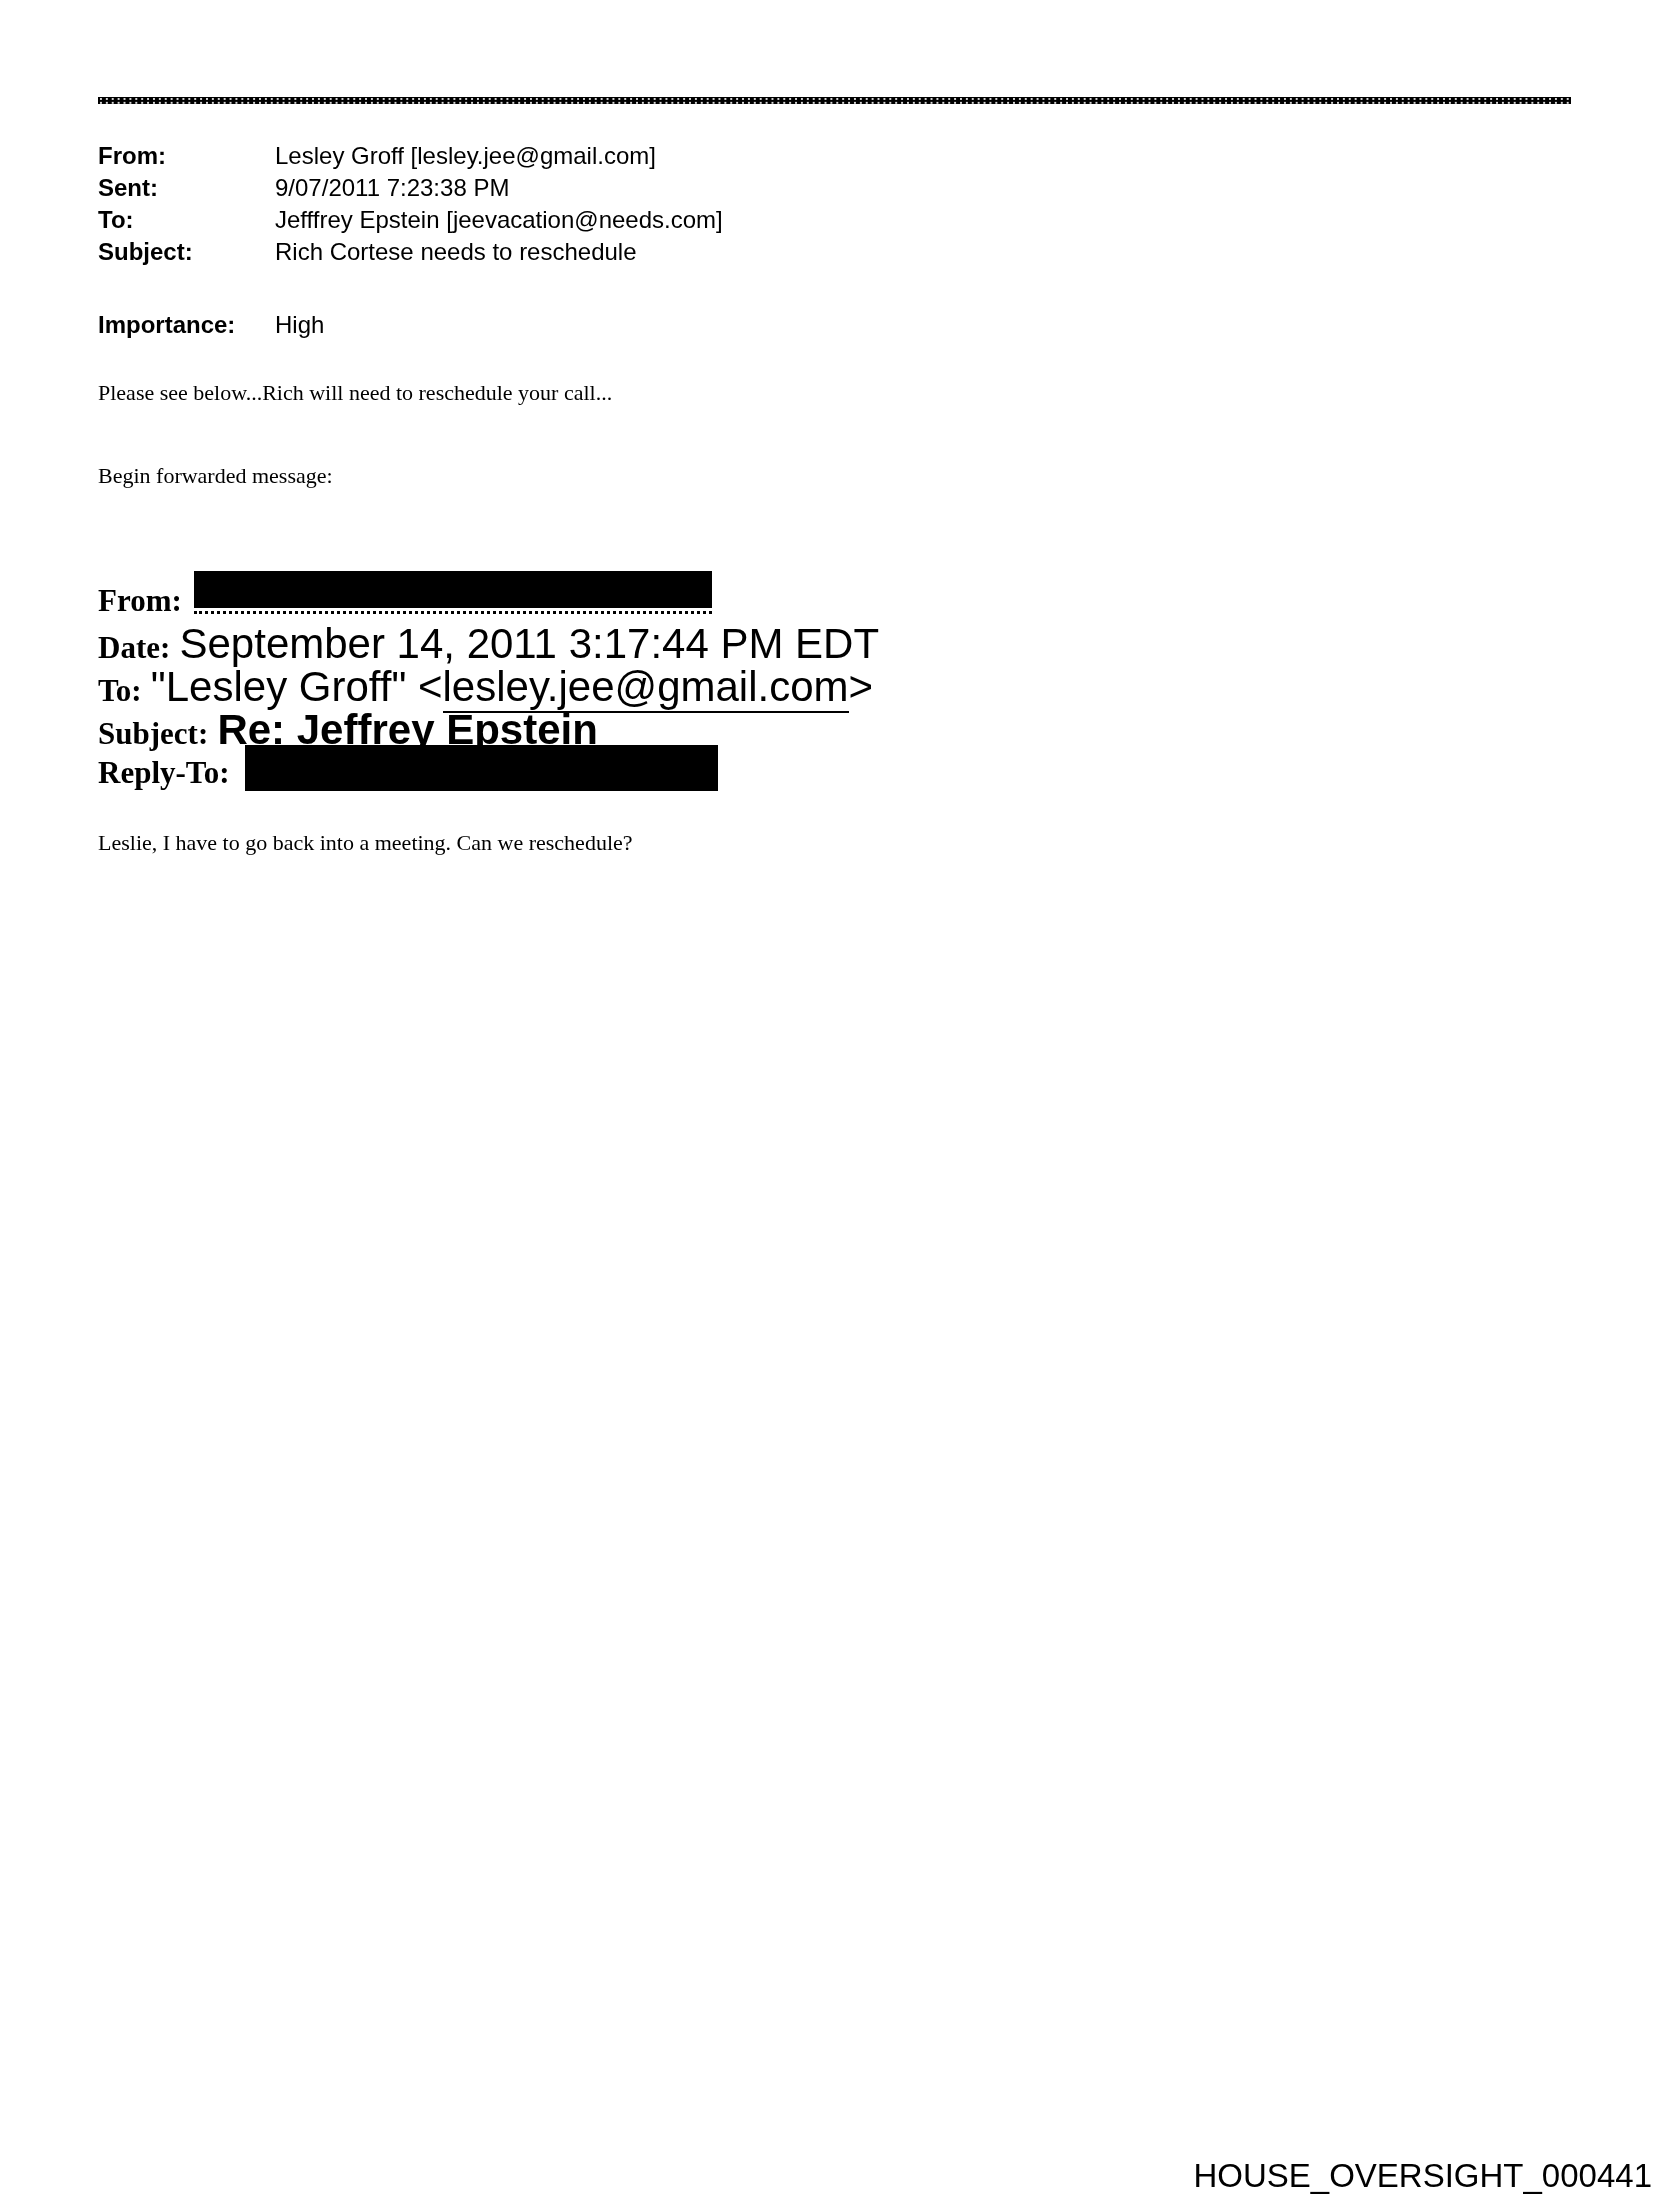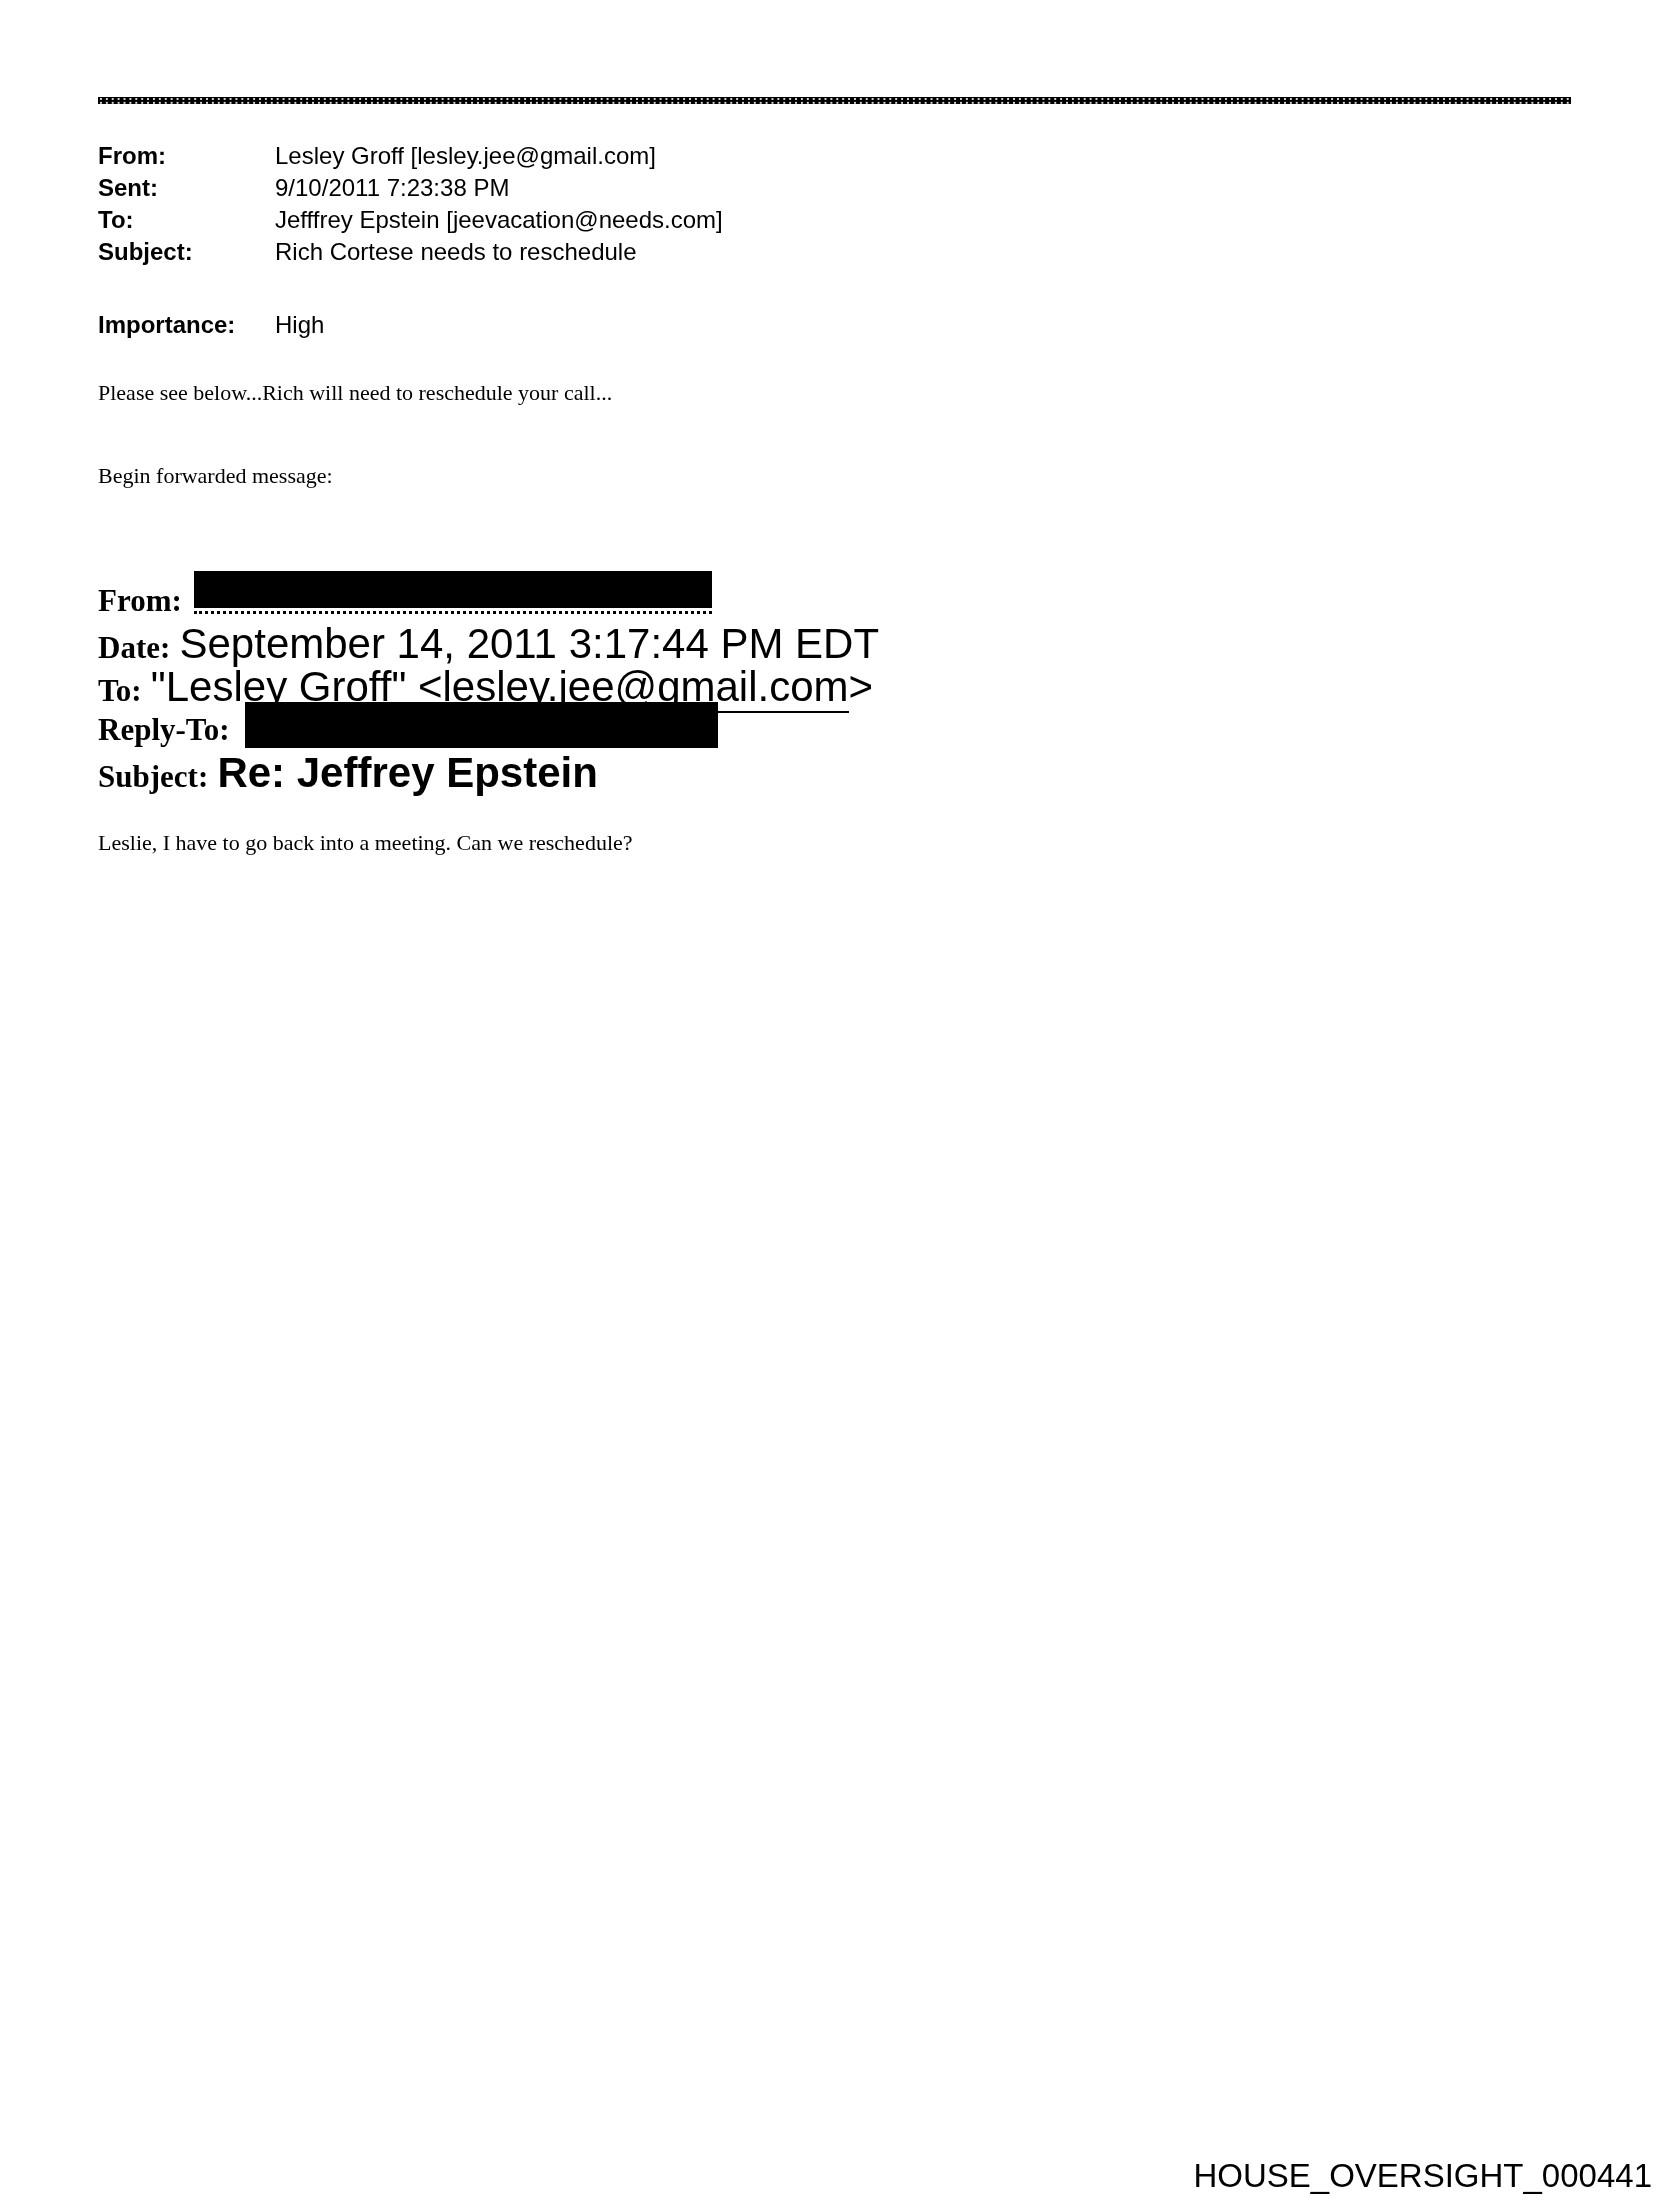--- a/index.html
+++ b/index.html
@@ -88,21 +88,21 @@
 
   <div class="top-rule"></div>
 
   <div class="hdr">
     <div class="hdr-row">
       <span class="hdr-label">From:</span>
       <span class="hdr-value">Lesley Groff [lesley.jee@gmail.com]</span>
     </div>
     <div class="hdr-row">
       <span class="hdr-label">Sent:</span>
-      <span class="hdr-value">9/10/2011 7:23:38 PM</span>
+      <span class="hdr-value">9/07/2011 7:23:38 PM</span>
     </div>
     <div class="hdr-row">
       <span class="hdr-label">To:</span>
       <span class="hdr-value">Jefffrey Epstein [jeevacation@needs.com]</span>
     </div>
     <div class="hdr-row">
       <span class="hdr-label">Subject:</span>
       <span class="hdr-value">Rich Cortese needs to reschedule</span>
     </div>
     <div class="hdr-row importance">
@@ -120,25 +120,25 @@
       <span class="fwd-label">From:</span>
       <span class="redaction redaction-from"></span>
     </div>
     <div class="fwd-line">
       <span class="fwd-label">Date:</span><span class="fwd-value">September 14, 2011 3:17:44 PM EDT</span>
     </div>
     <div class="fwd-line">
       <span class="fwd-label">To:</span><span class="fwd-value"><span>"Lesley Groff" &lt;</span><span class="email-underline">lesley.jee@gmail.com</span><span>&gt;</span></span>
     </div>
     <div class="fwd-line">
+      <span class="fwd-label">Subject:</span><span class="fwd-value fwd-subject">Re: Jeffrey Epstein</span>
+    </div>
+    <div class="fwd-line">
       <span class="fwd-label">Reply-To:</span>
       <span class="redaction redaction-reply"></span>
-    </div>
-    <div class="fwd-line">
-      <span class="fwd-label">Subject:</span><span class="fwd-value fwd-subject">Re: Jeffrey Epstein</span>
     </div>
   </div>
 
   <p class="body-line message">Leslie, I have to go back into a meeting. Can we reschedule?</p>
 
   <div class="bates">HOUSE_OVERSIGHT_000441</div>
 
 </div>
 
 

